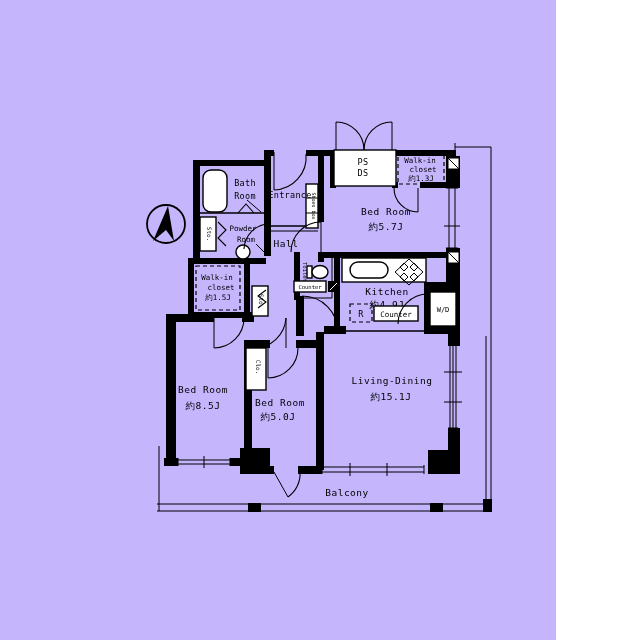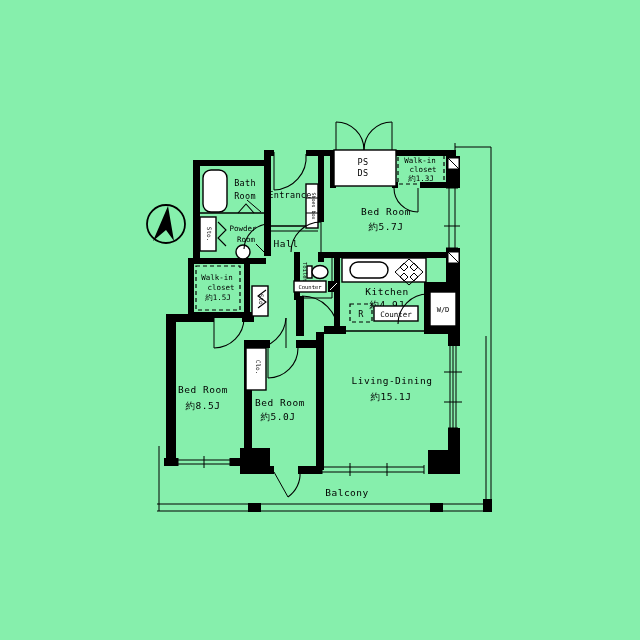--- a/index.html
+++ b/index.html
@@ -1,16 +1,16 @@
 <!DOCTYPE html>
 <html><head>
 <meta charset="utf-8">
 <style>
   html,body{margin:0;padding:0;background:#fff;}
-  .stage{position:relative;width:640px;height:640px;background:#86efac;overflow:hidden;}
+  .stage{position:relative;width:556px;height:640px;background:#c4b5fd;overflow:hidden;}
   svg{font-family:"DejaVu Sans Mono", monospace; fill:#000;}
   .wall{fill:#000000;stroke:none;}
   .ln{stroke:#000000;fill:none;stroke-width:1.6;}
   .ln1{stroke:#000000;fill:none;stroke-width:1;}
   .arc{stroke:#000000;fill:none;stroke-width:1.1;}
   .dash{stroke:#000000;fill:none;stroke-width:1.2;stroke-dasharray:4 3;}
   .fix{stroke:#000000;fill:#ffffff;stroke-width:1.4;}
   .lbl{font-size:9.5px;letter-spacing:0.5px;}
   .lbl-m{font-size:8.5px;letter-spacing:0.3px;}
   .lbl-s{font-size:7.5px;}

